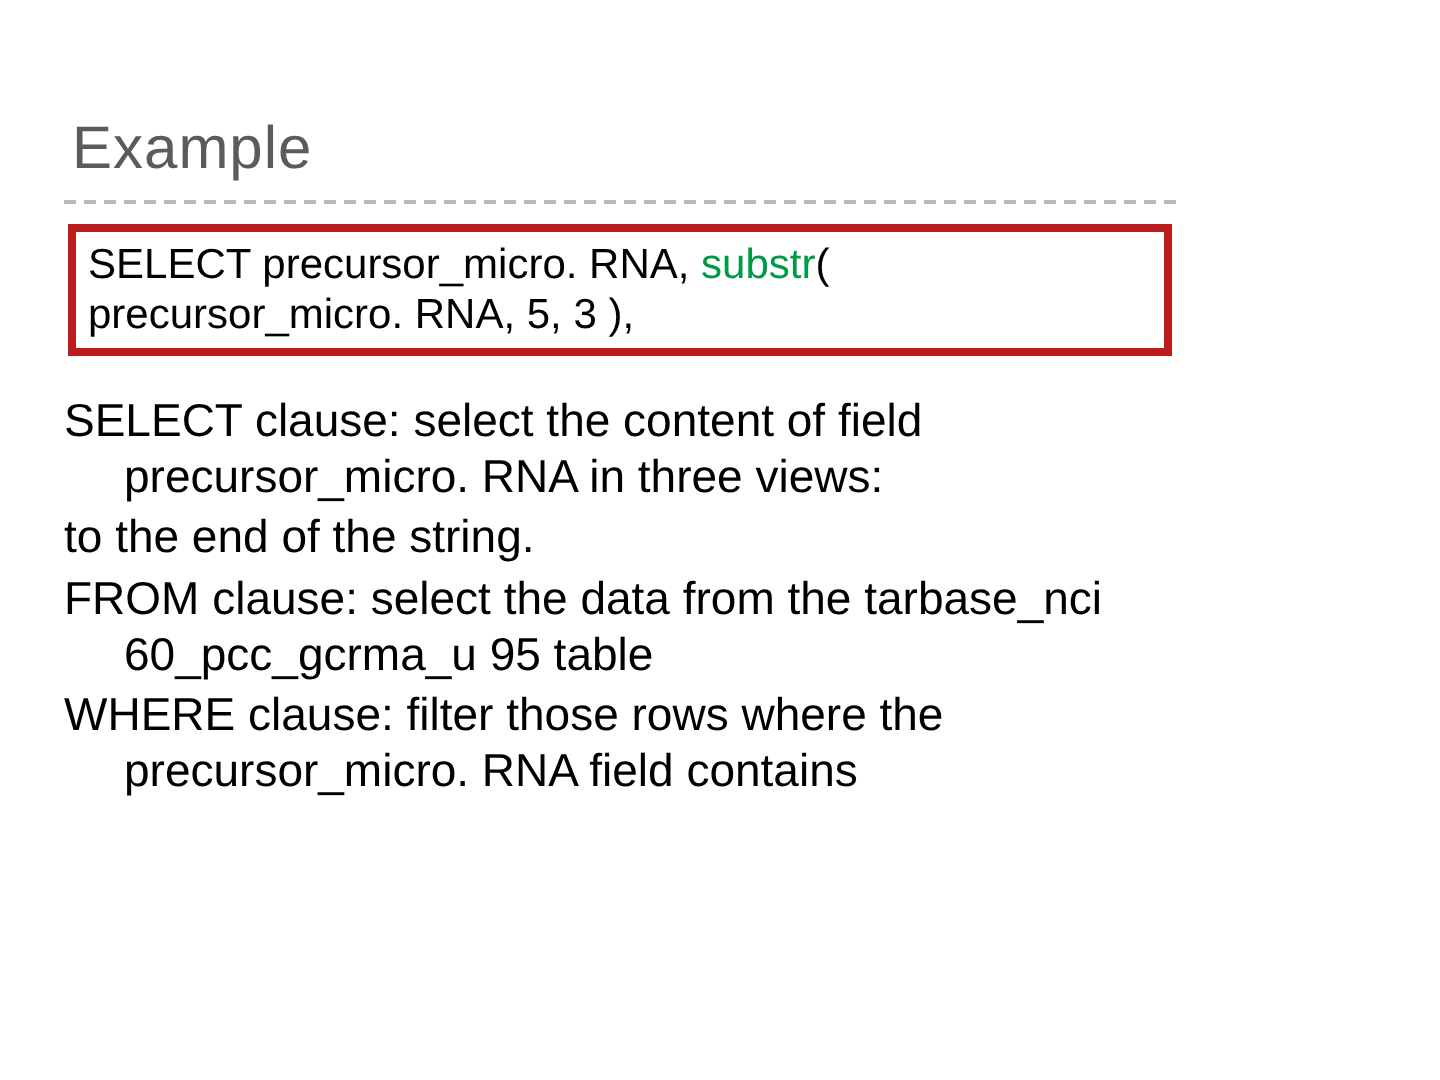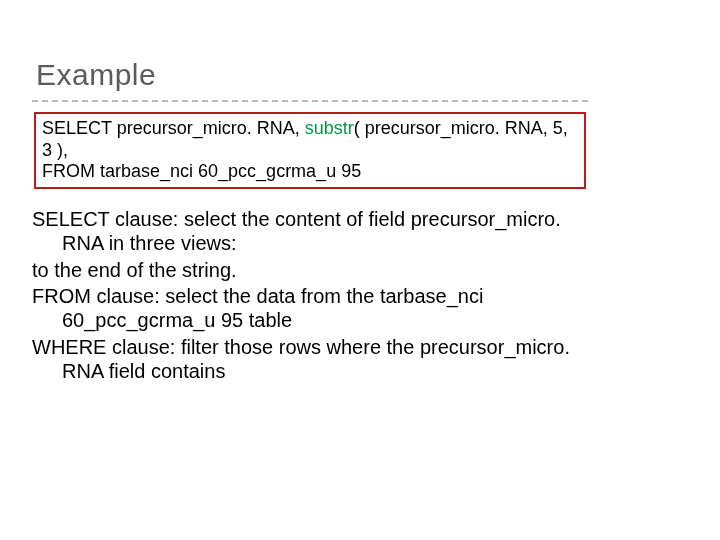--- a/index.html
+++ b/index.html
@@ -25,33 +25,33 @@
     font-weight: 400;
     letter-spacing: 0.5px;
     margin: 4px 0 8px 4px;
   }
   .divider {
     border: none;
     border-top: 2px dashed #b8b8b8;
     margin: 6px 0 10px 0;
   }
   .code-box {
-    border: 2px solid #b91c1c;
+    border: 4px solid #b91c1c;
     padding: 4px 6px 4px 6px;
     margin-left: 2px;
     margin-right: 2px;
-    font-size: 18px;
+    font-size: 21px;
     line-height: 1.2;
     color: #000000;
     word-wrap: break-word;
   }
   .kw-green { color: #009a44; }
   .body-text {
     margin-top: 18px;
-    font-size: 20px;
+    font-size: 23px;
     line-height: 1.22;
     color: #000000;
   }
   .body-text p {
     margin: 0 0 2px 0;
     padding-left: 30px;
     text-indent: -30px;
   }
   .footer-rule {
     position: absolute;
@@ -76,23 +76,20 @@
 
 <div class="slide">
 
   <div class="title">Example</div>
   <hr class="divider">
 
   <div class="code-box">
     <div>
       <span>SELECT</span><span> precursor_micro. RNA, </span><span class="kw-green">substr</span><span>( precursor_micro. RNA, 5, 3 ),</span>
     </div>
-    <div>
-      <span>FROM</span><span> tarbase_nci 60_pcc_gcrma_u 95</span>
-    </div>
   </div>
 
   <div class="body-text">
     <p>SELECT clause: select the content of field precursor_micro. RNA in three views:</p>
     <p>to the end of the string.</p>
     <p>FROM clause: select the data from the tarbase_nci 60_pcc_gcrma_u 95 table</p>
     <p>WHERE clause: filter those rows where the precursor_micro. RNA field contains</p>
   </div>
 
   <div class="nav-arrow"></div>

